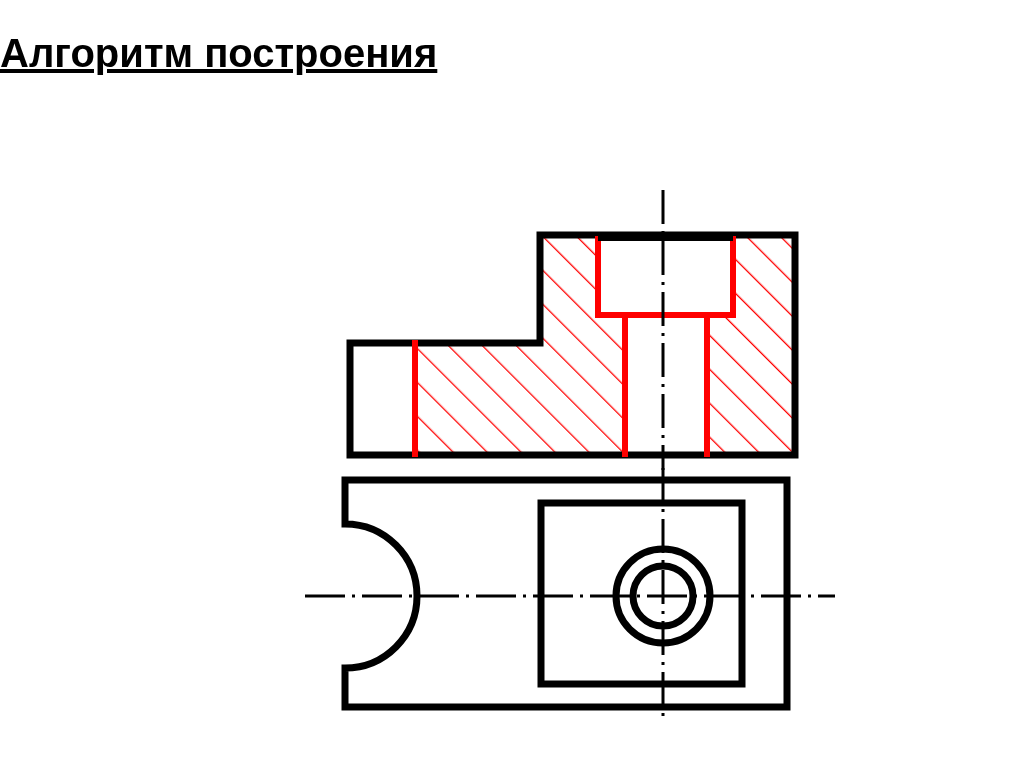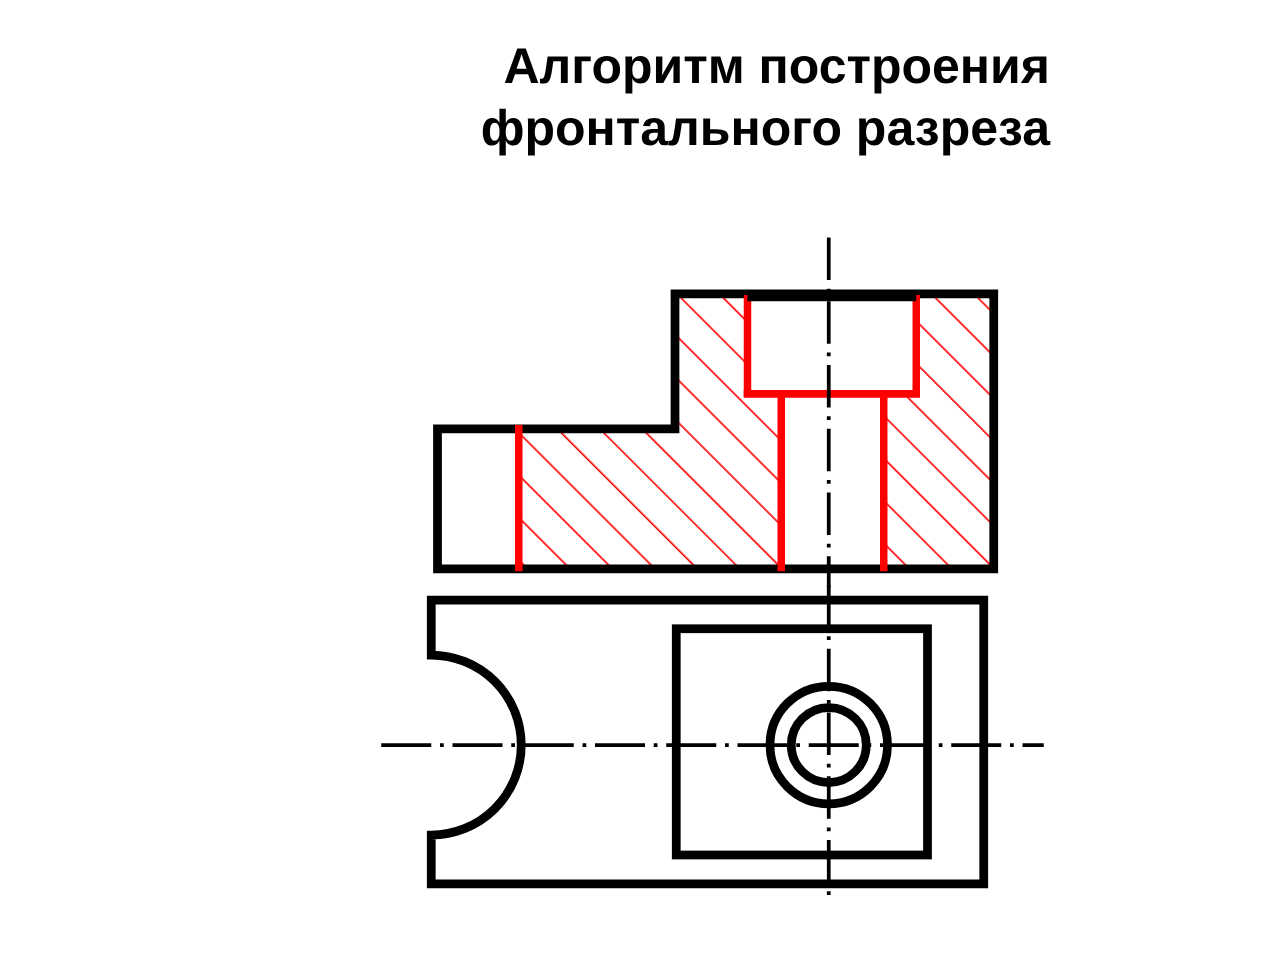--- a/index.html
+++ b/index.html
@@ -20,22 +20,23 @@
     left: 0; top: 0;
     width: 1024px;
     height: 767px;
     background: #ffffff;
   }
   #title-block {
     position: absolute;
     left: 0;
     top: 28px;
     width: 840px;
-    text-align: right;
+    text-align: left;
     pointer-events: none;
+    text-decoration: underline;
   }
   .title-line {
     display: block;
     font-family: "Liberation Sans", sans-serif;
     font-size: 40px;
     font-weight: 700;
     line-height: 50px;
     color: #000000;
     letter-spacing: 0px;
     white-space: nowrap;
@@ -53,21 +54,20 @@
     height: 767px;
   }
 </style>
 </head>
 <body>
 
 <div id="slide">
 
   <div id="title-block">
     <span class="title-line">Алгоритм построения</span>
-    <span class="title-line">фронтального разреза</span>
   </div>
 
   <div id="drawing-area">
     <svg class="dwg" viewBox="0 0 1024 767" xmlns="http://www.w3.org/2000/svg">
       <defs>
 
         <pattern id="hatch45" width="24" height="24" patternUnits="userSpaceOnUse" patternTransform="rotate(-45)">
           <line x1="0" y1="0" x2="0" y2="24" stroke="#ff0000" stroke-width="2.6"></line>
         </pattern>
 

